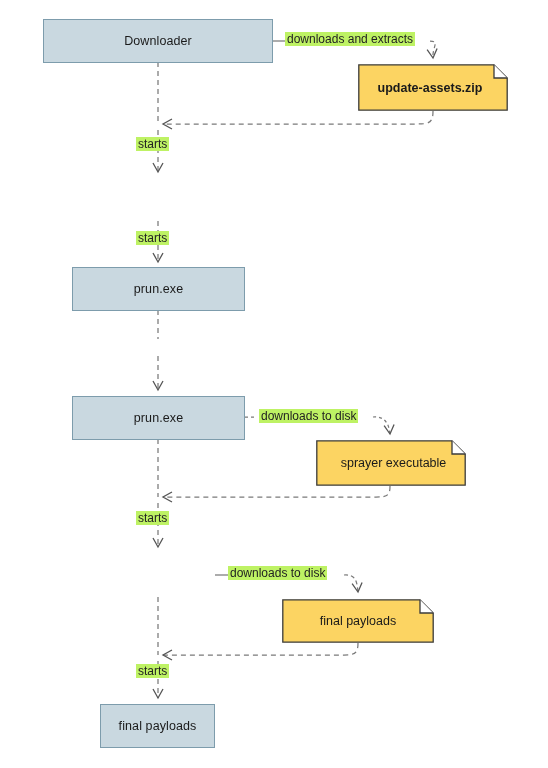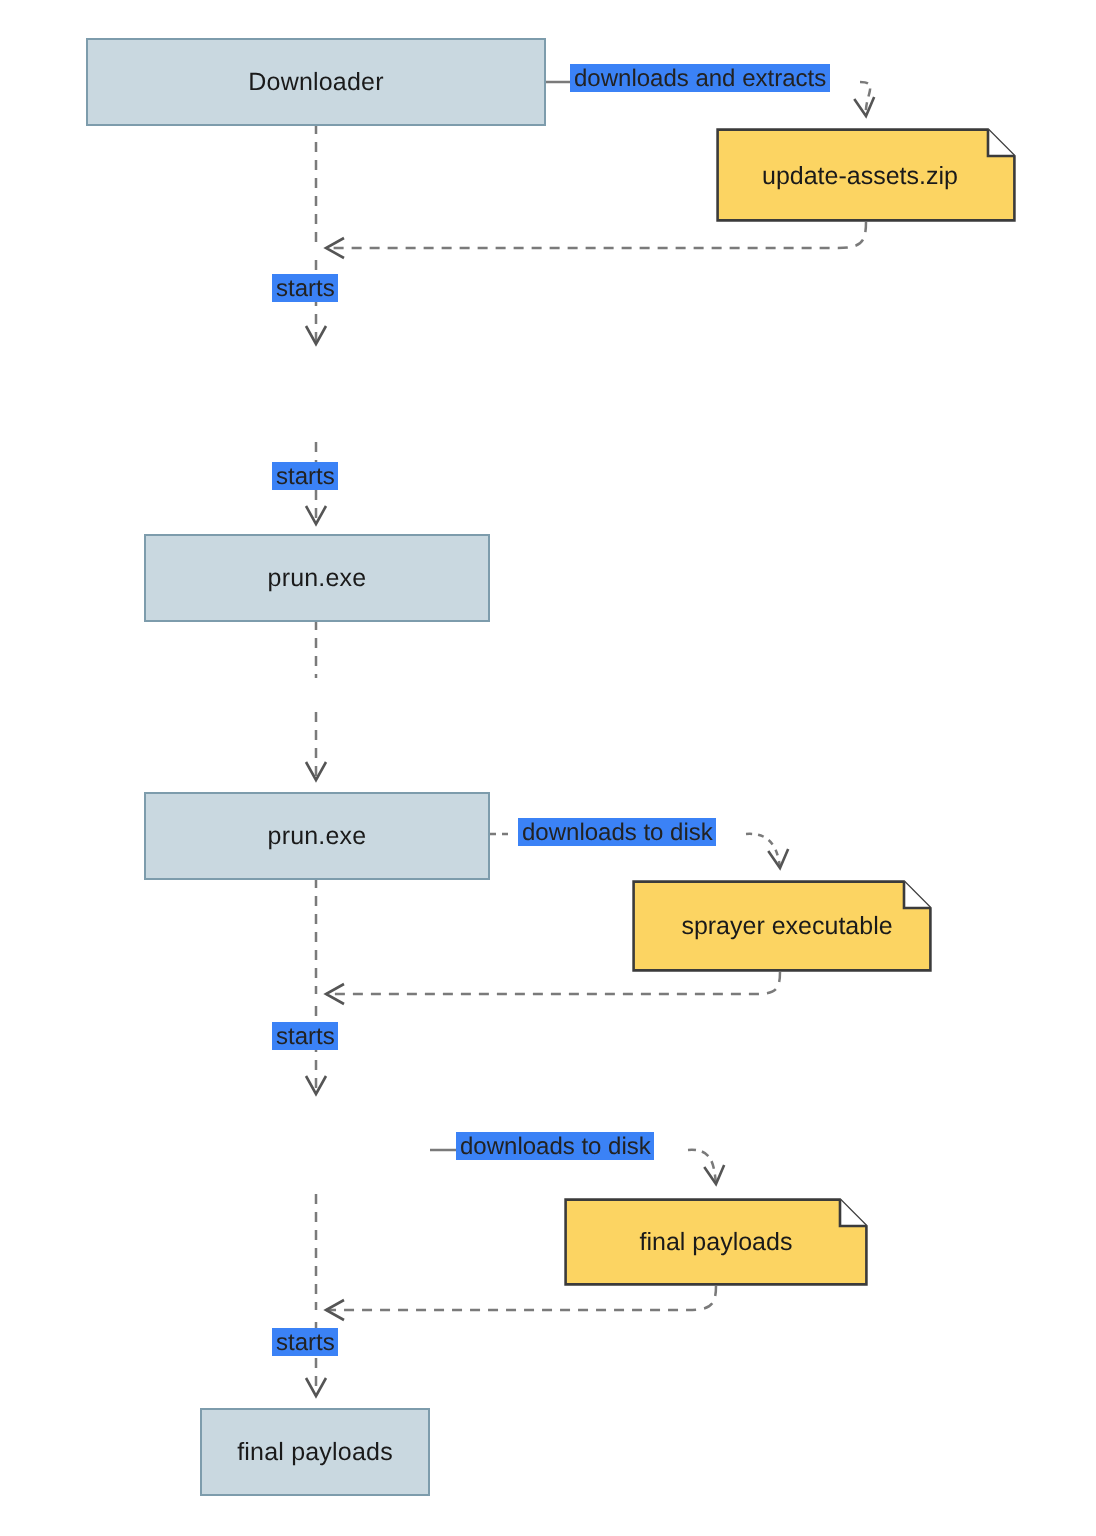--- a/index.html
+++ b/index.html
@@ -31,21 +31,21 @@
     left:0;top:0;width:100%;height:100%;
     display:flex;align-items:center;justify-content:center;
     font-size:12.5px;color:#1a1a1a;white-space:nowrap;
     pointer-events:none;
   }
   .edge-label{
     position:absolute;
     font-size:12px;
     color:#222;
     white-space:nowrap;
-    background:#3b82f6;
+    background:#bef264;
     padding:0 2px;
   }
 </style>
 </head>
 <body>
 
 <div id="diagram-root">
 
   <svg class="flow" viewBox="0 0 548 768">
     <defs>
@@ -102,21 +102,21 @@
 
   <div class="node-box proc" style="left:72px;top:396px;width:173px;height:44px;">
     <span>prun.exe</span>
   </div>
 
 
   <div class="node-box proc" style="left:100px;top:704px;width:115px;height:44px;">
     <span>final payloads</span>
   </div>
 
-  <div class="note-wrap" style="left:358px;top:64px;width:144px;height:47px;">
+  <div class="note-wrap" style="left:358px;top:64px;width:144px;height:47px;font-weight:bold;">
     <svg width="150" height="47" viewBox="0 0 150 47">
       <path d="M0.8,0.8 L136,0.8 L149.2,14 L149.2,46.2 L0.8,46.2 Z" fill="#fcd462" stroke="#3b3b3b" stroke-width="1.3" stroke-linejoin="miter"></path>
       <path d="M136,0.8 L136,14 L149.2,14" fill="#ffffff" stroke="#3b3b3b" stroke-width="1.3"></path>
     </svg>
     <span class="note-label" style="padding-right:10px;">update-assets.zip</span>
   </div>
 
   <div class="note-wrap" style="left:316px;top:440px;width:155px;height:46px;">
     <svg width="150" height="46" viewBox="0 0 150 46">
       <path d="M0.8,0.8 L136,0.8 L149.2,14 L149.2,45.2 L0.8,45.2 Z" fill="#fcd462" stroke="#3b3b3b" stroke-width="1.3" stroke-linejoin="miter"></path>

